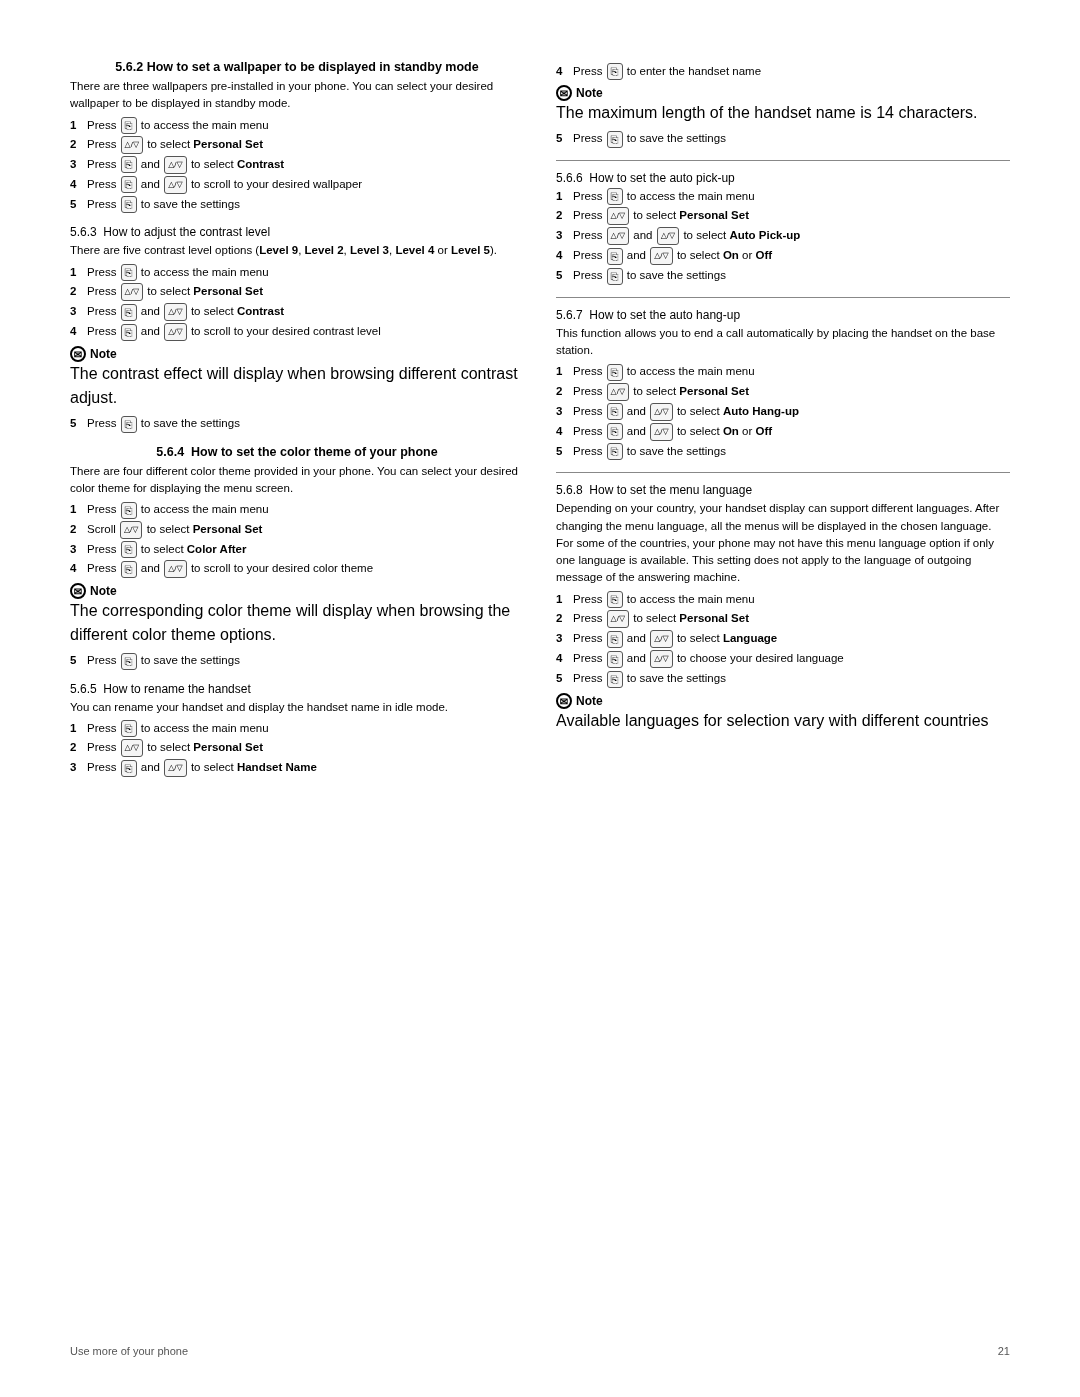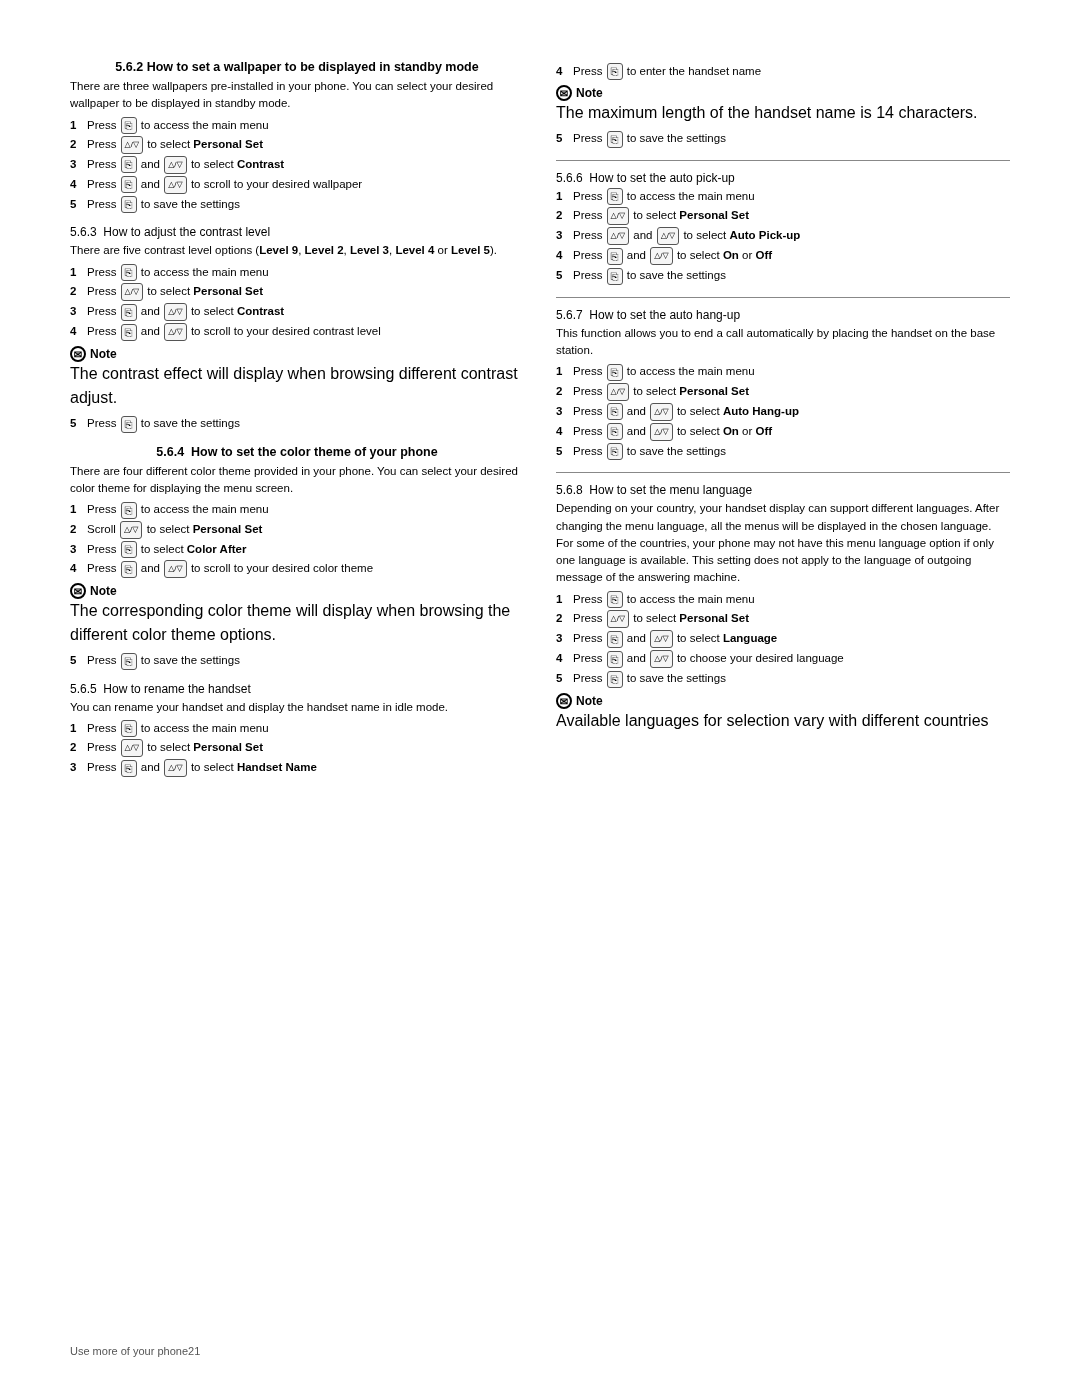--- a/index.html
+++ b/index.html
@@ -117,21 +117,21 @@
       margin: 0 1px;
       background: #f5f5f5;
       white-space: nowrap;
     }
     .page-footer {
       position: absolute;
       bottom: 40px;
       left: 70px;
       right: 70px;
       display: flex;
-      justify-content: flex-start;
+      justify-content: space-between;
       font-size: 11px;
       color: #555;
     }
     b { font-weight: bold; }
     .section-block {
       margin-bottom: 12px;
     }
   </style>
 </head>
 <body>

